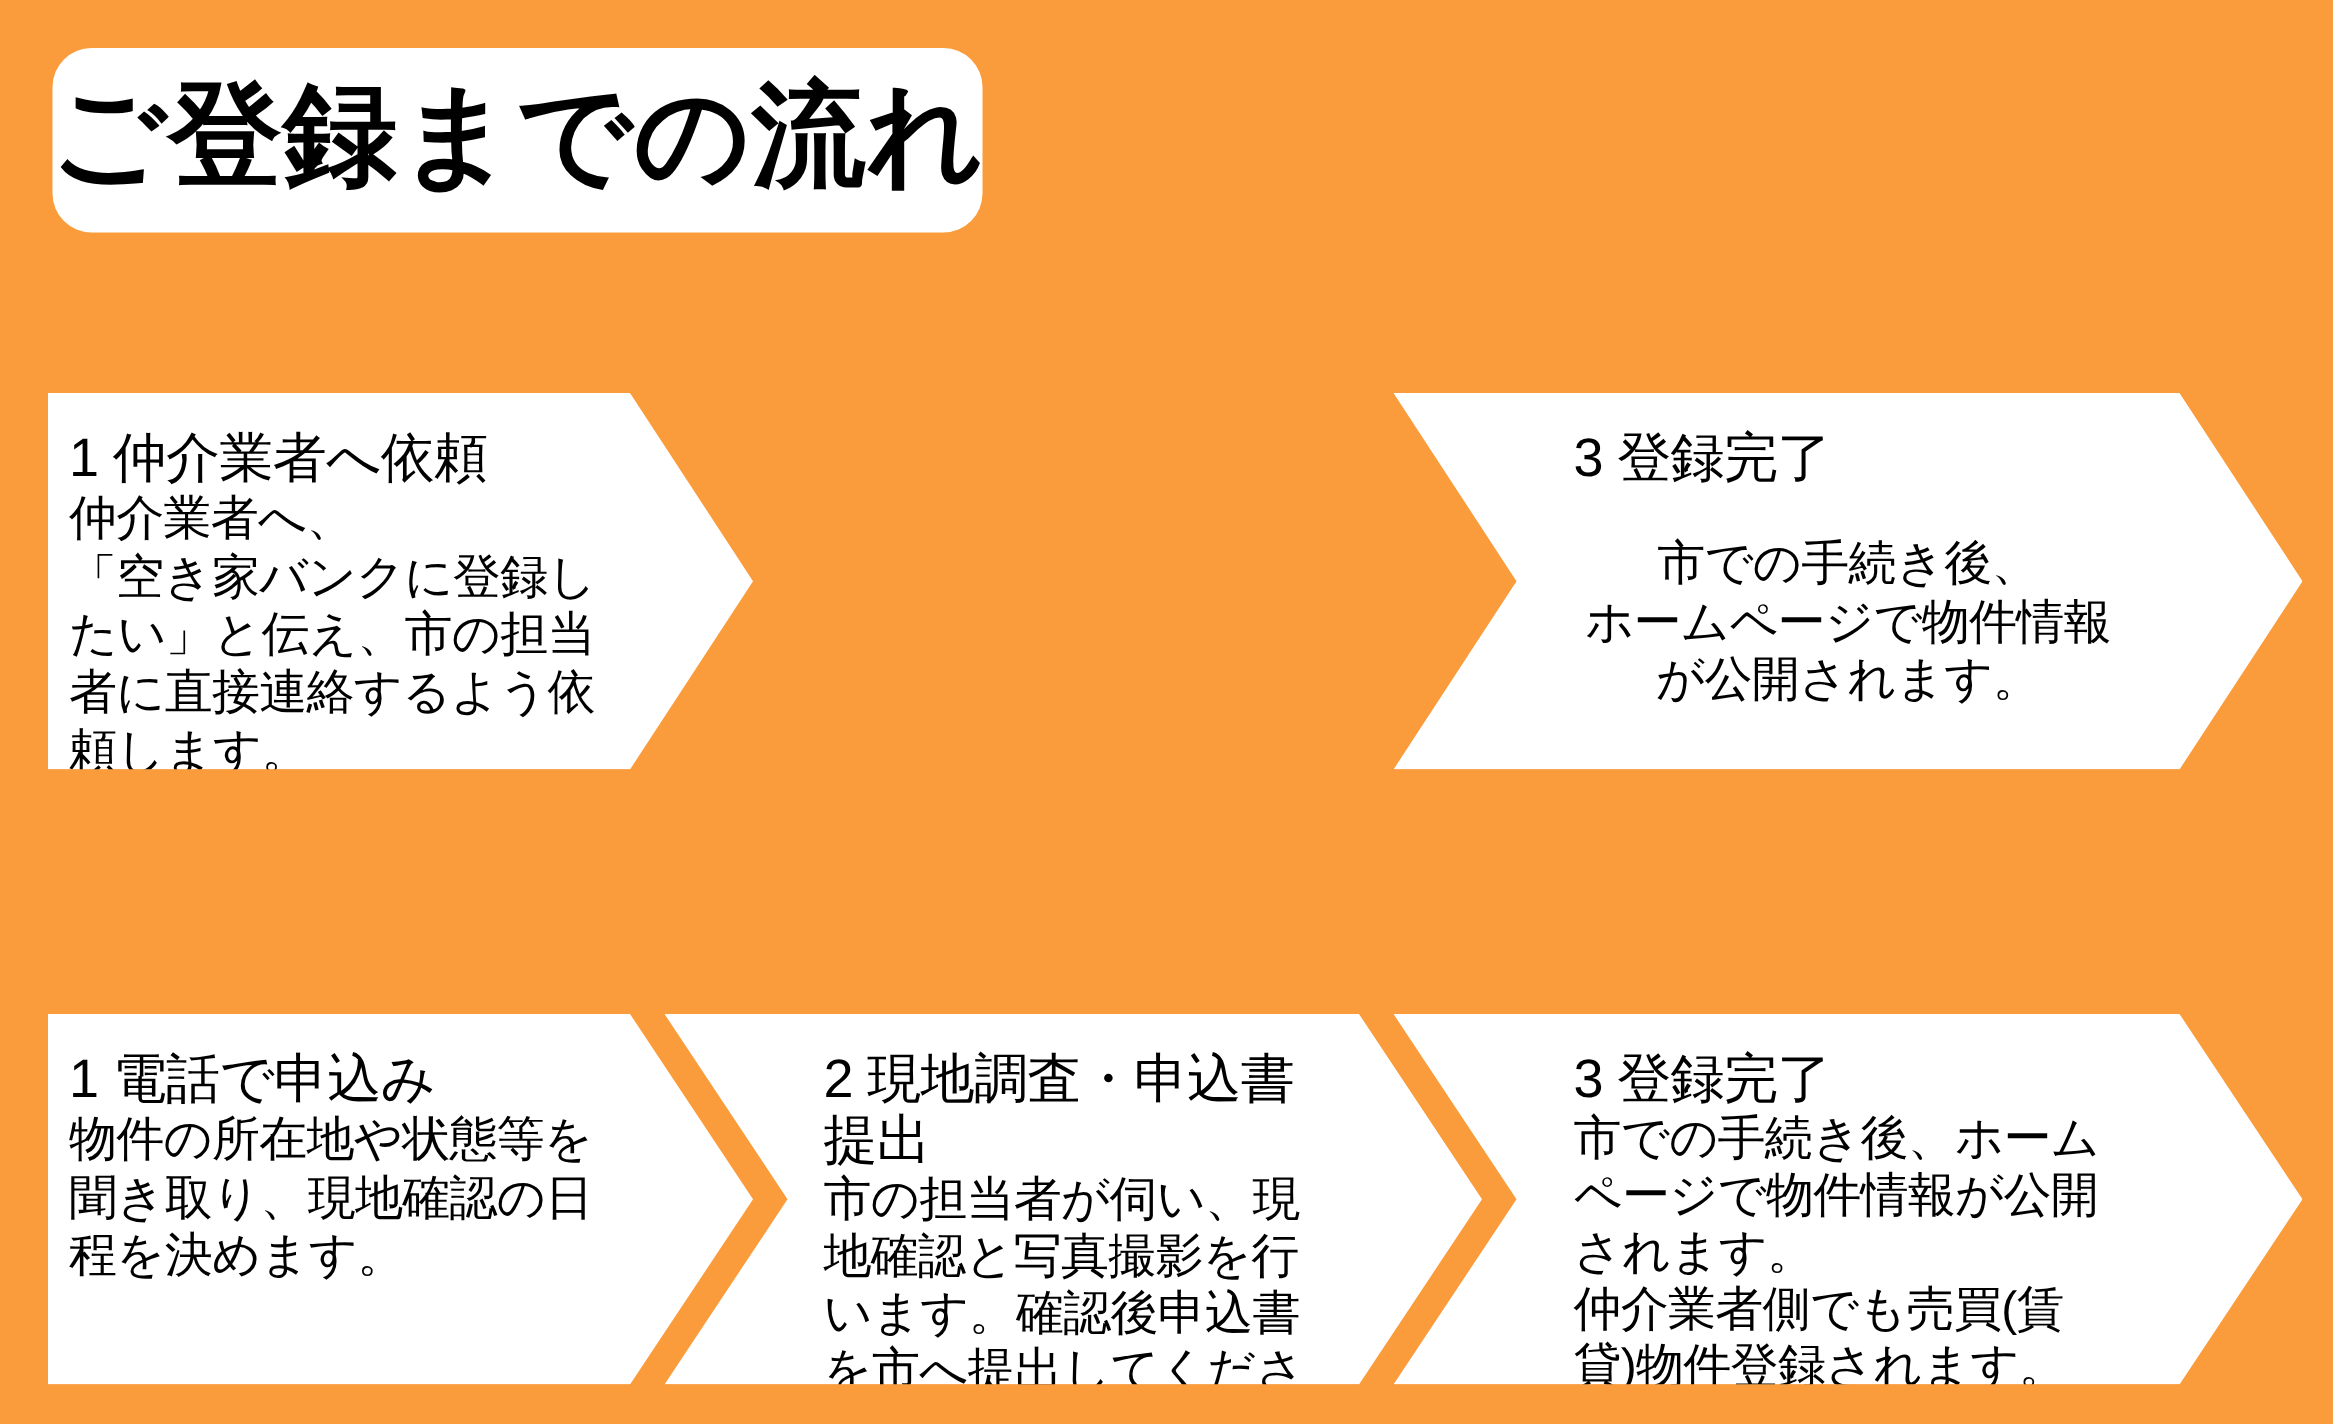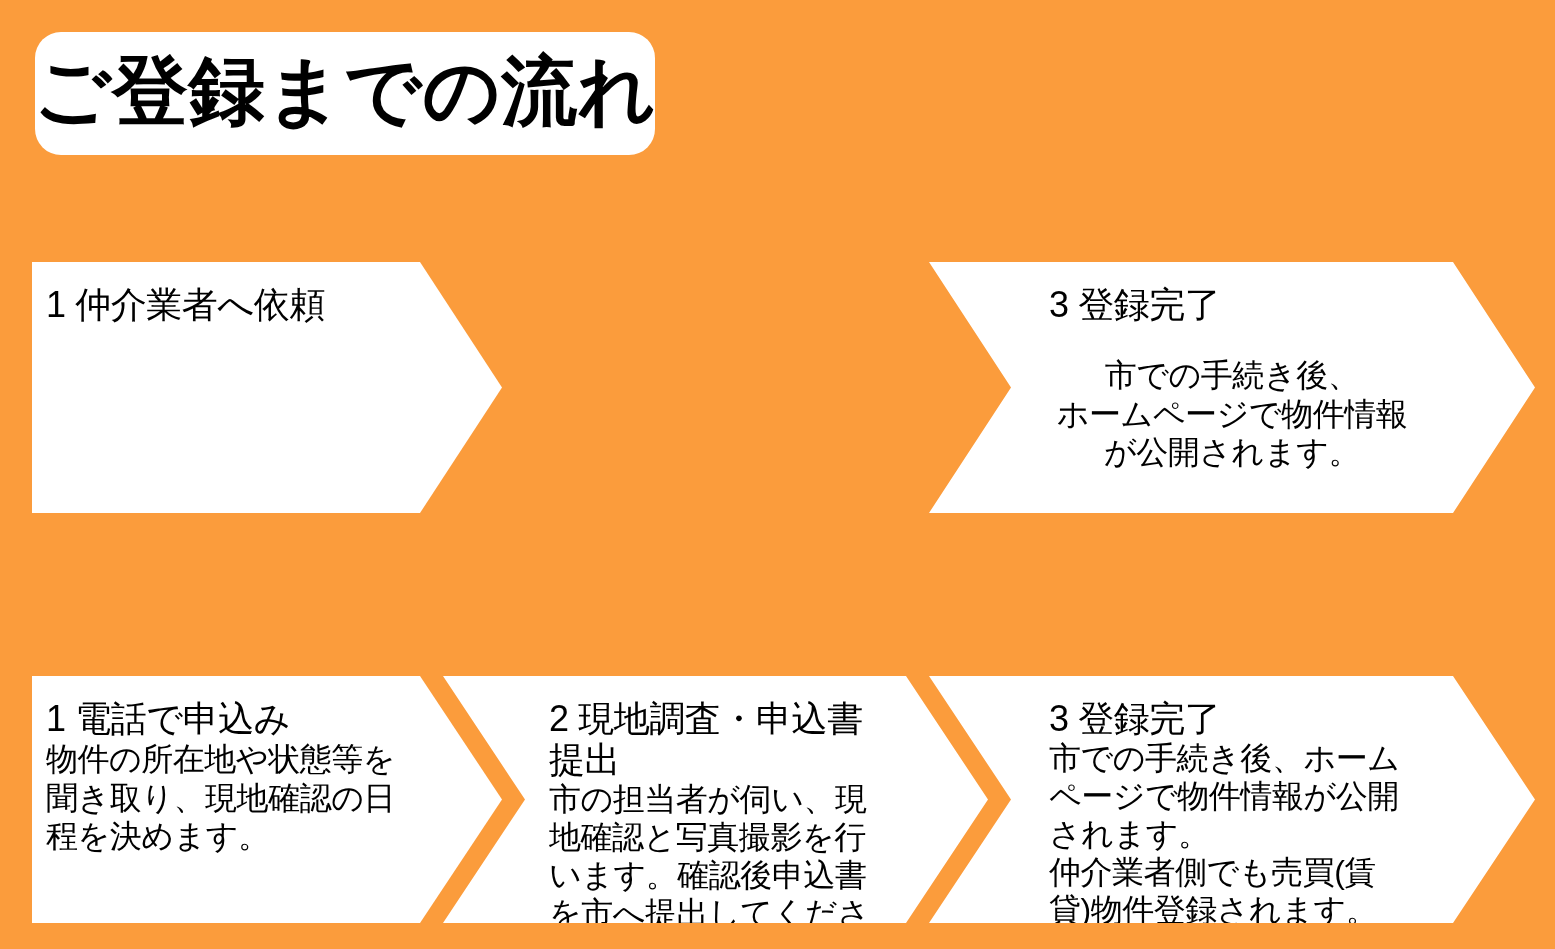--- a/index.html
+++ b/index.html
@@ -144,20 +144,22 @@
   <div class="title-box">
     <span class="title-text">ご登録までの流れ</span>
   </div>
 
 
   <div class="row row1">
 
     <div class="arrow a1 flat-left">
       <div class="arrow-inner">
         <div class="step-title">1 仲介業者へ依頼</div>
+        <div class="step-body">仲介業者へ、
+「空き家バンクに登録したい」と伝え、市の担当者に直接連絡するよう依頼します。</div>
       </div>
     </div>
 
 
     <div class="arrow a3 notched">
       <div class="arrow-inner">
         <div class="step-title">3 登録完了</div>
         <div class="step-body with-gap">市での手続き後、
 ホームページで物件情報が公開されます。</div>
       </div>

